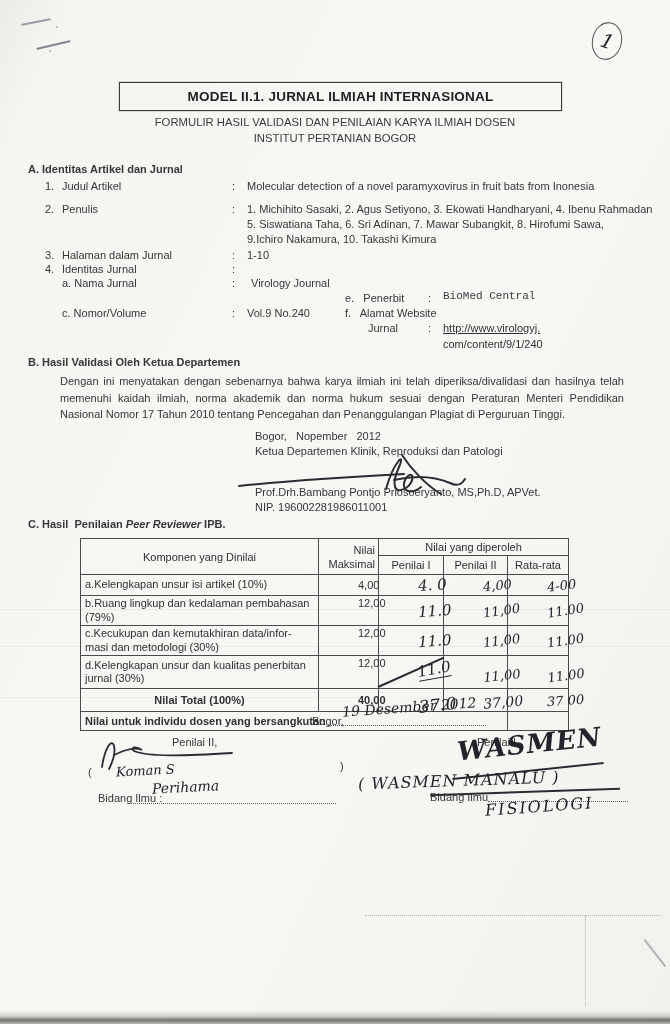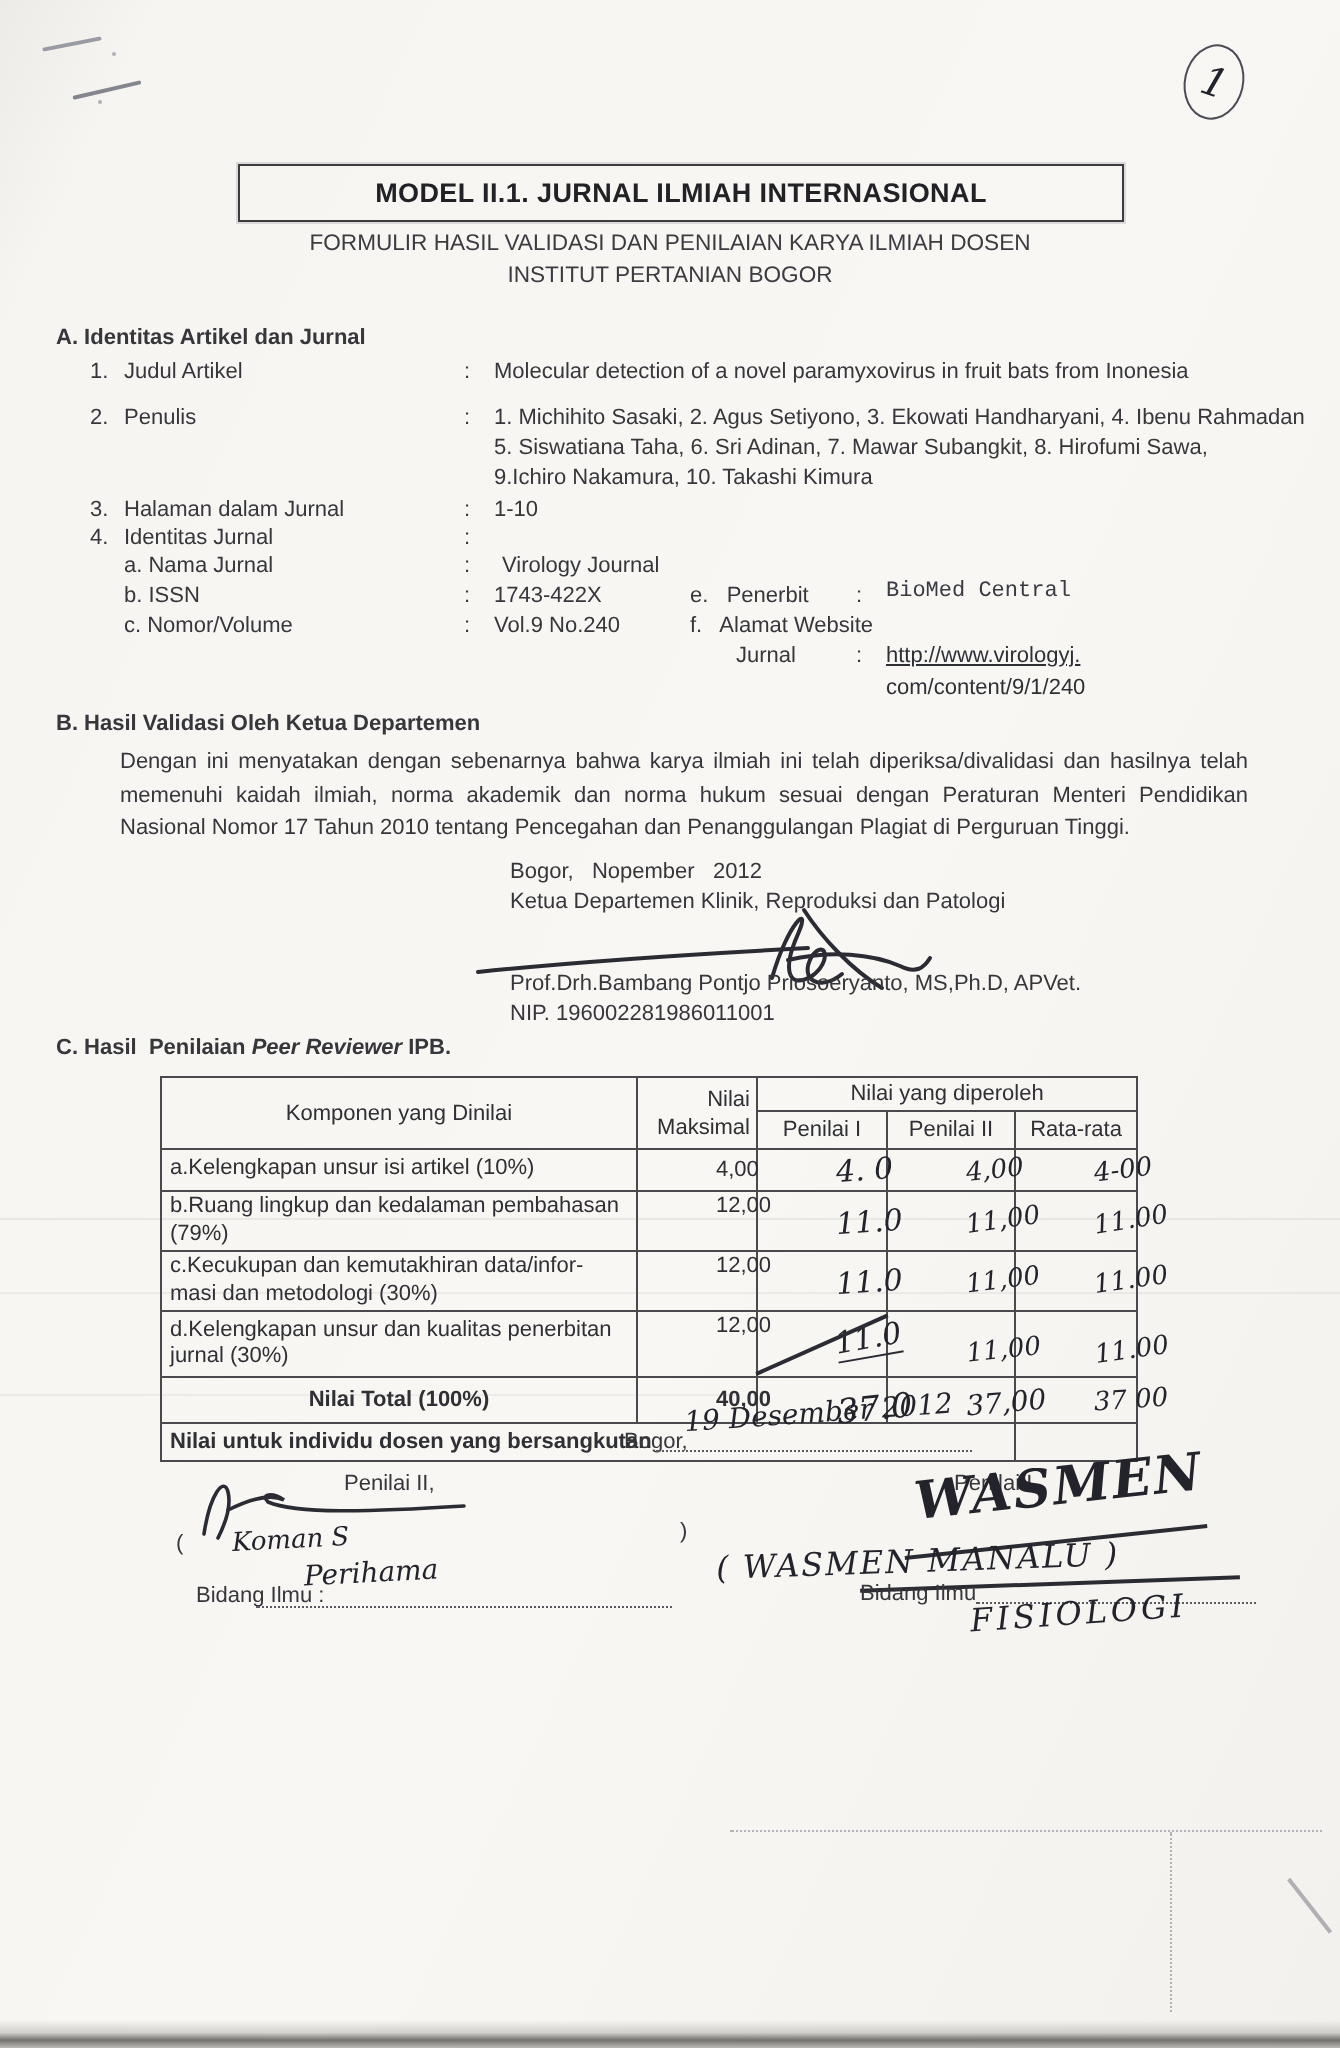--- a/index.html
+++ b/index.html
@@ -68,23 +68,20 @@
     <span style="display:inline-block;width:17px;">3.</span><span style="display:inline-block;width:170px;">Halaman dalam Jurnal</span><span style="display:inline-block;width:15px;">:</span><span>1-10</span>
   </div>
 
   <div class="abs print" style="left:45px;top:262px;">
     <span style="display:inline-block;width:17px;">4.</span><span style="display:inline-block;width:170px;">Identitas Jurnal</span><span>:</span>
   </div>
 
   <div class="abs print" style="left:62px;top:276px;">
     <span style="display:inline-block;width:170px;">a. Nama Jurnal</span><span style="display:inline-block;width:19px;">:</span><span>Virology Journal</span>
   </div>
-  <div class="abs print" style="left:62px;top:291px;">
-    <span style="display:inline-block;width:170px;">b. ISSN</span><span style="display:inline-block;width:15px;">:</span><span>1743-422X</span>
-  </div>
   <div class="abs print" style="left:62px;top:306px;">
     <span style="display:inline-block;width:170px;">c. Nomor/Volume</span><span style="display:inline-block;width:15px;">:</span><span>Vol.9 No.240</span>
   </div>
 
   <div class="abs print" style="left:345px;top:291px;white-space:pre;">e.   Penerbit</div>
   <div class="abs print" style="left:428px;top:291px;">:</div>
   <div class="abs" style="left:443px;top:290px;font-family:'Liberation Mono',monospace;font-size:11px;color:#3a3a42;">BioMed Central</div>
 
   <div class="abs print" style="left:345px;top:306px;white-space:pre;">f.   Alamat Website</div>
   <div class="abs print" style="left:368px;top:321px;">Jurnal</div>

